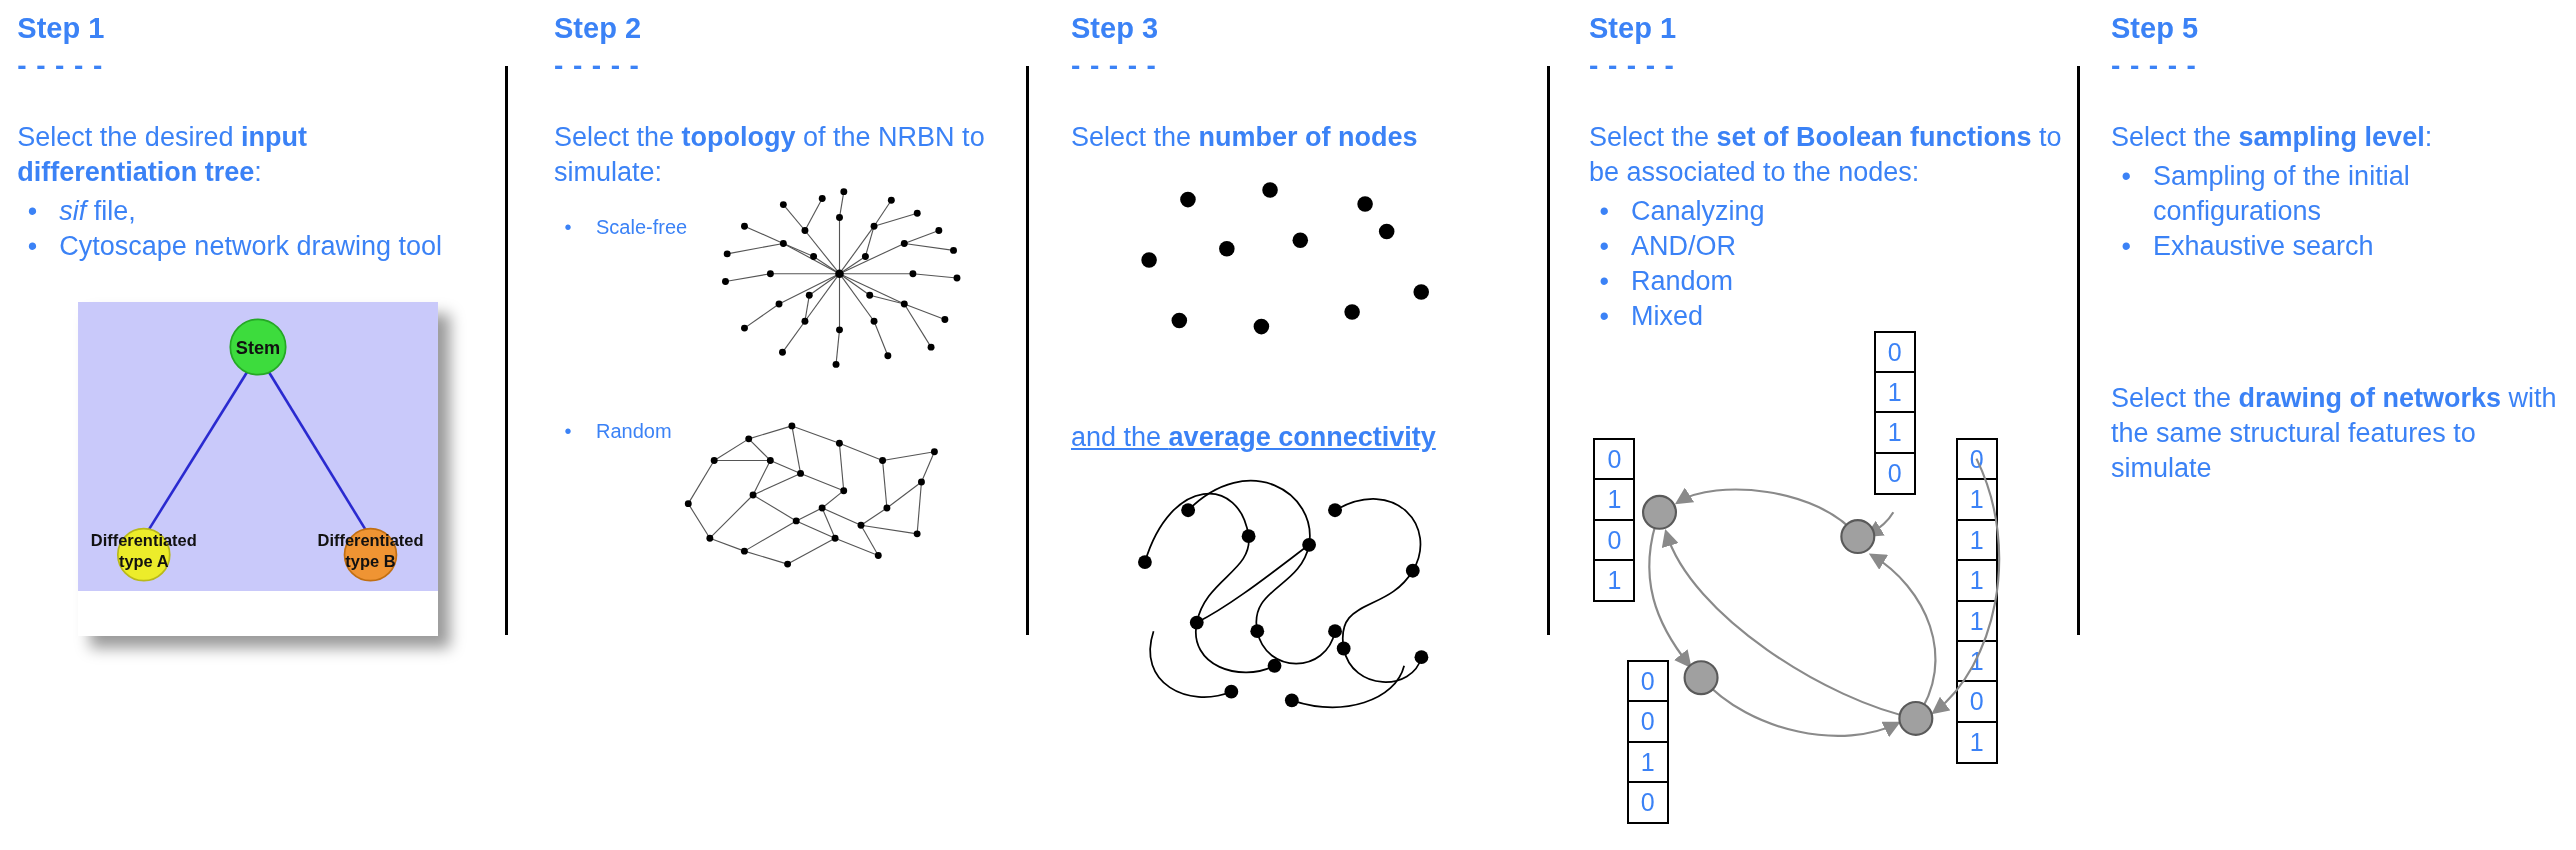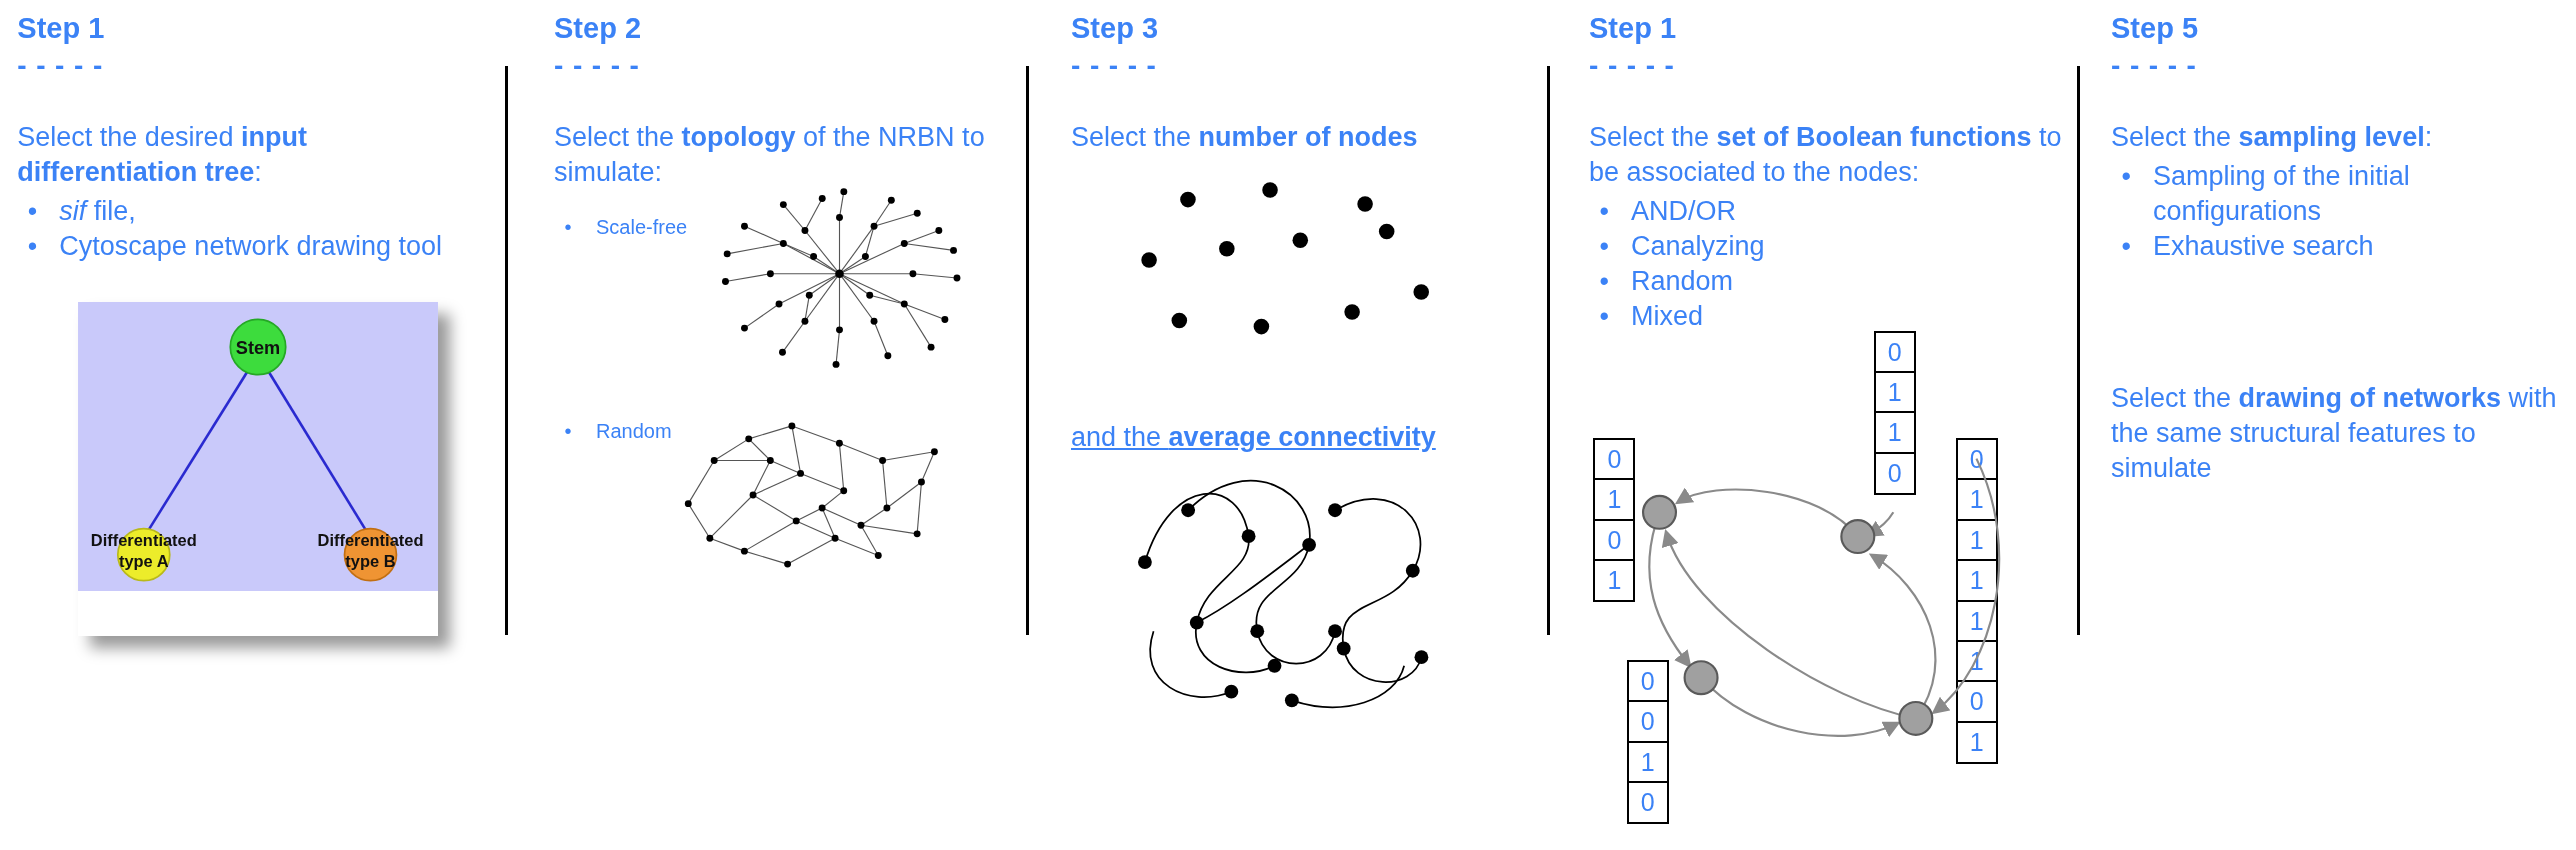--- a/index.html
+++ b/index.html
@@ -281,22 +281,22 @@
       </g>
     </svg>
   </section>
 
   <section class="col" style="left:1589px; width:476px">
     <h2 class="step-title">Step 1</h2>
     <div class="dashes">- - - - -</div>
     <p class="body intro"><span>Select the </span><b>set of Boolean functions</b><span> to be associated to the nodes:</span></p>
     <ul class="bullets">
 
-    <li>AND/OR</li>
-        <li>Canalyzing</li>
+    <li>Canalyzing</li>
+        <li>AND/OR</li>
         <li>Random</li>
         <li>Mixed</li>
       </ul>
 
     <div class="bool-graph">
       <div class="tt" style="left:289px; top:3.5px">
           <div class="tt-cell">0</div>
           <div class="tt-cell">1</div>
           <div class="tt-cell">1</div>
           <div class="tt-cell">0</div>

